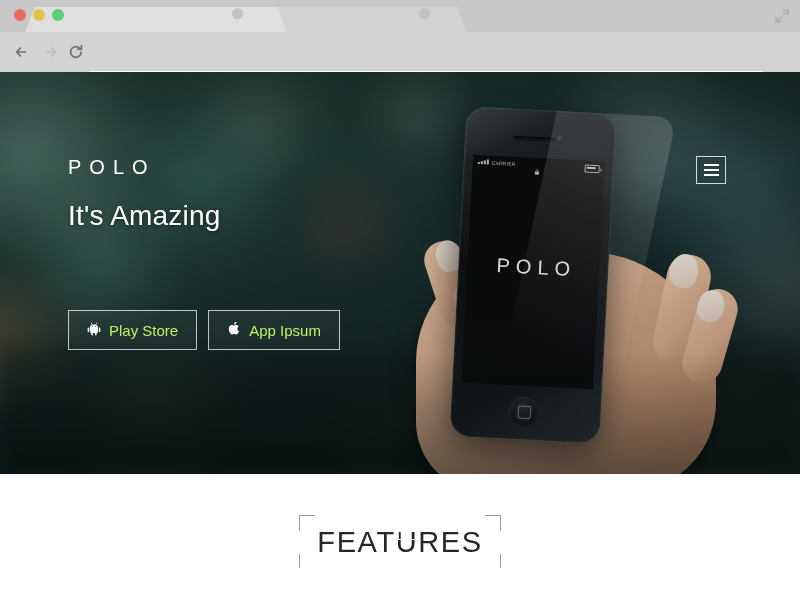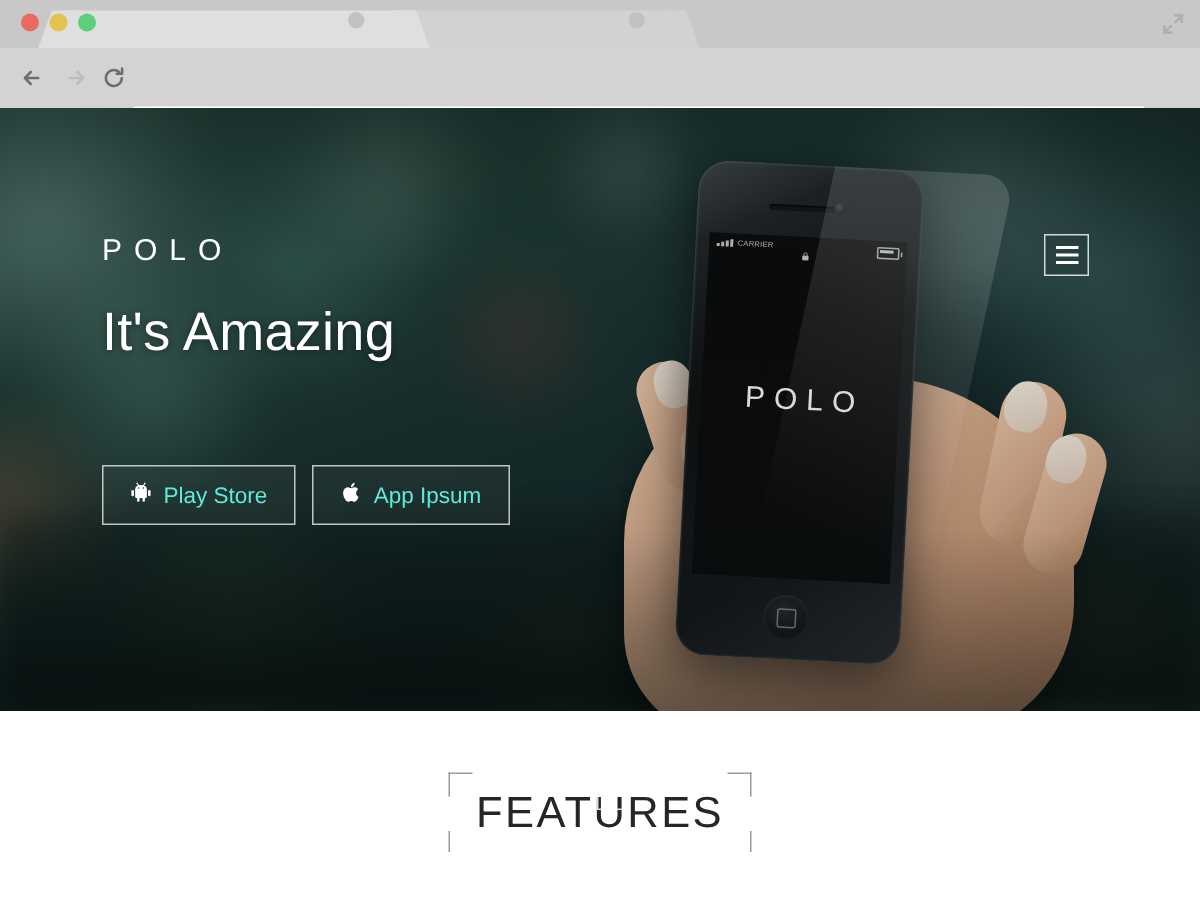--- a/index.html
+++ b/index.html
@@ -410,21 +410,21 @@
 
   .hero-text {
     position: absolute;
     left: 68px; top: 128px;
     width: 330px;
     z-index: 12;
   }
   .hero-title {
     margin: 0 0 18px 0;
     color: #ffffff;
-    font-size: 36px;
+    font-size: 28px;
     font-weight: 400;
     letter-spacing: 0.2px;
     text-shadow: 0 1px 5px rgba(0,0,0,0.4);
   }
   .hero-para {
     margin: 0;
     color: #f0f0f0;
     font-size: 12.2px;
     line-height: 19px;
     text-shadow: 0 1px 4px rgba(0,0,0,0.5);
@@ -437,21 +437,21 @@
     z-index: 12;
   }
   .store-btn {
     display: flex;
     align-items: center;
     justify-content: center;
     gap: 8px;
     height: 40px;
     padding: 0 18px;
     border: 1px solid rgba(255,255,255,0.72);
-    color: #5eead4;
+    color: #bef264;
     font-size: 15px;
     background: rgba(255,255,255,0.04);
     box-sizing: border-box;
     cursor: pointer;
     white-space: nowrap;
   }
   .scroll-down {
     position: absolute;
     left: 398px; top: 447px;
     width: 19px; height: 19px;

